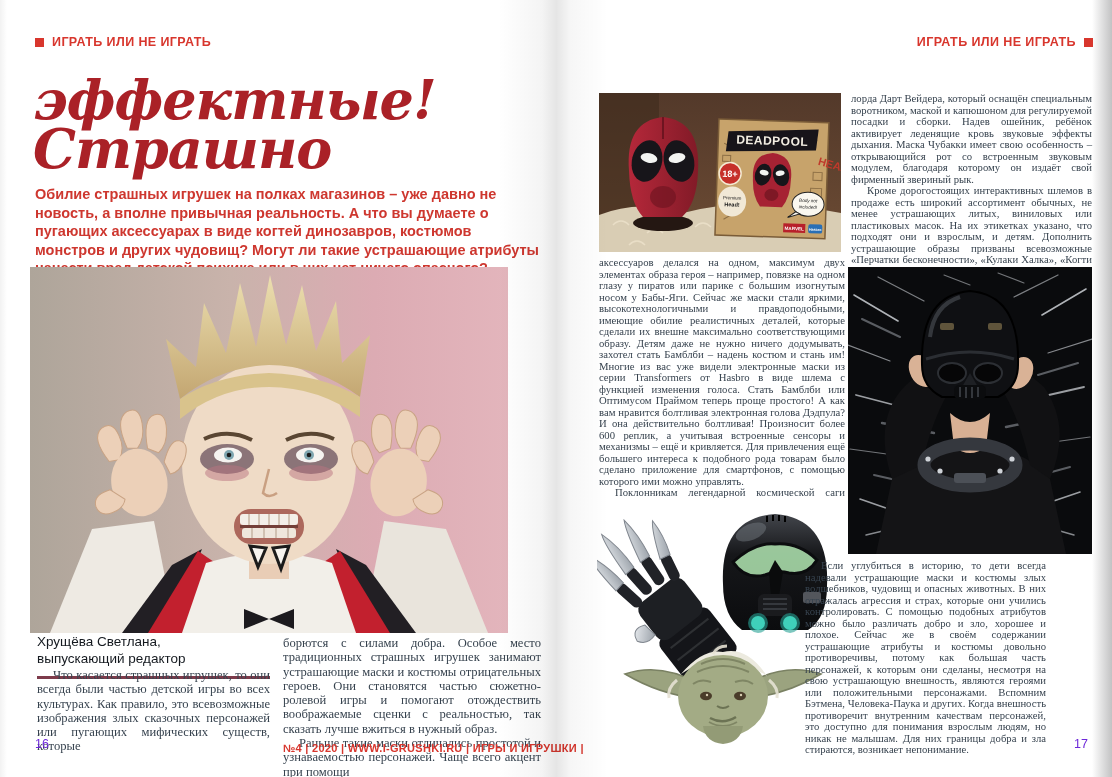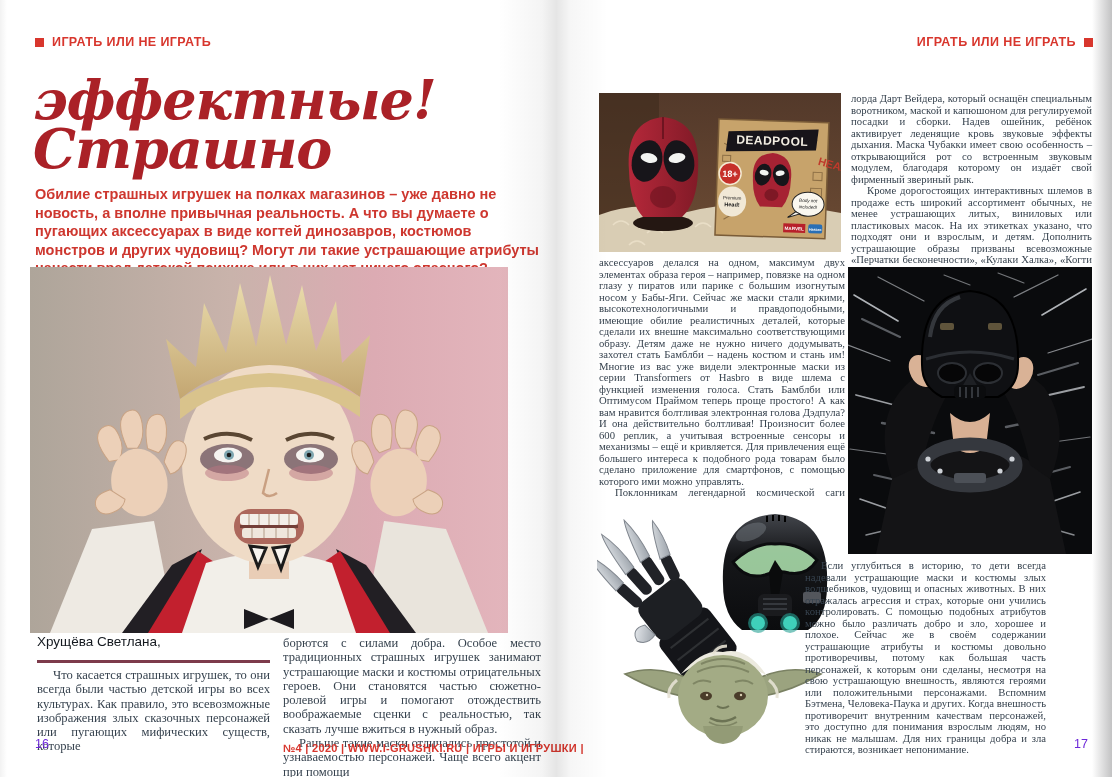--- a/index.html
+++ b/index.html
@@ -149,20 +149,21 @@
             <use href="#hand"></use>
           </g>
         <g transform="translate(372,208) scale(-1,1) rotate(-10)">
             <use href="#hand"></use>
           </g>
       </svg>
     </div>
 
     <div class="author">
       <div class="name">Хрущёва Светлана,</div>
+      <div class="name">выпускающий редактор</div>
       <div class="rule"></div>
     </div>
 
     <div class="col1p bodytext">
       <p class="p-indent">Что касается страшных игрушек, то они всегда были частью детской игры во всех культурах. Как правило, это всевозможные изображения злых сказочных персонажей или пугающих мифических существ, которые</p>
     </div>
 
     <div class="col2p bodytext">
       <p>борются с силами добра. Особое место традиционных страшных игрушек занимают устрашающие маски и костюмы отрицательных героев. Они становятся частью сюжетно-ролевой игры и помогают отождествить воображаемые сценки с реальностью, так сказать лучше вжиться в нужный образ.</p>
       <p class="p-indent">Раньше такие маски отличались простотой и узнаваемостью персонажей. Чаще всего акцент при помощи</p>

